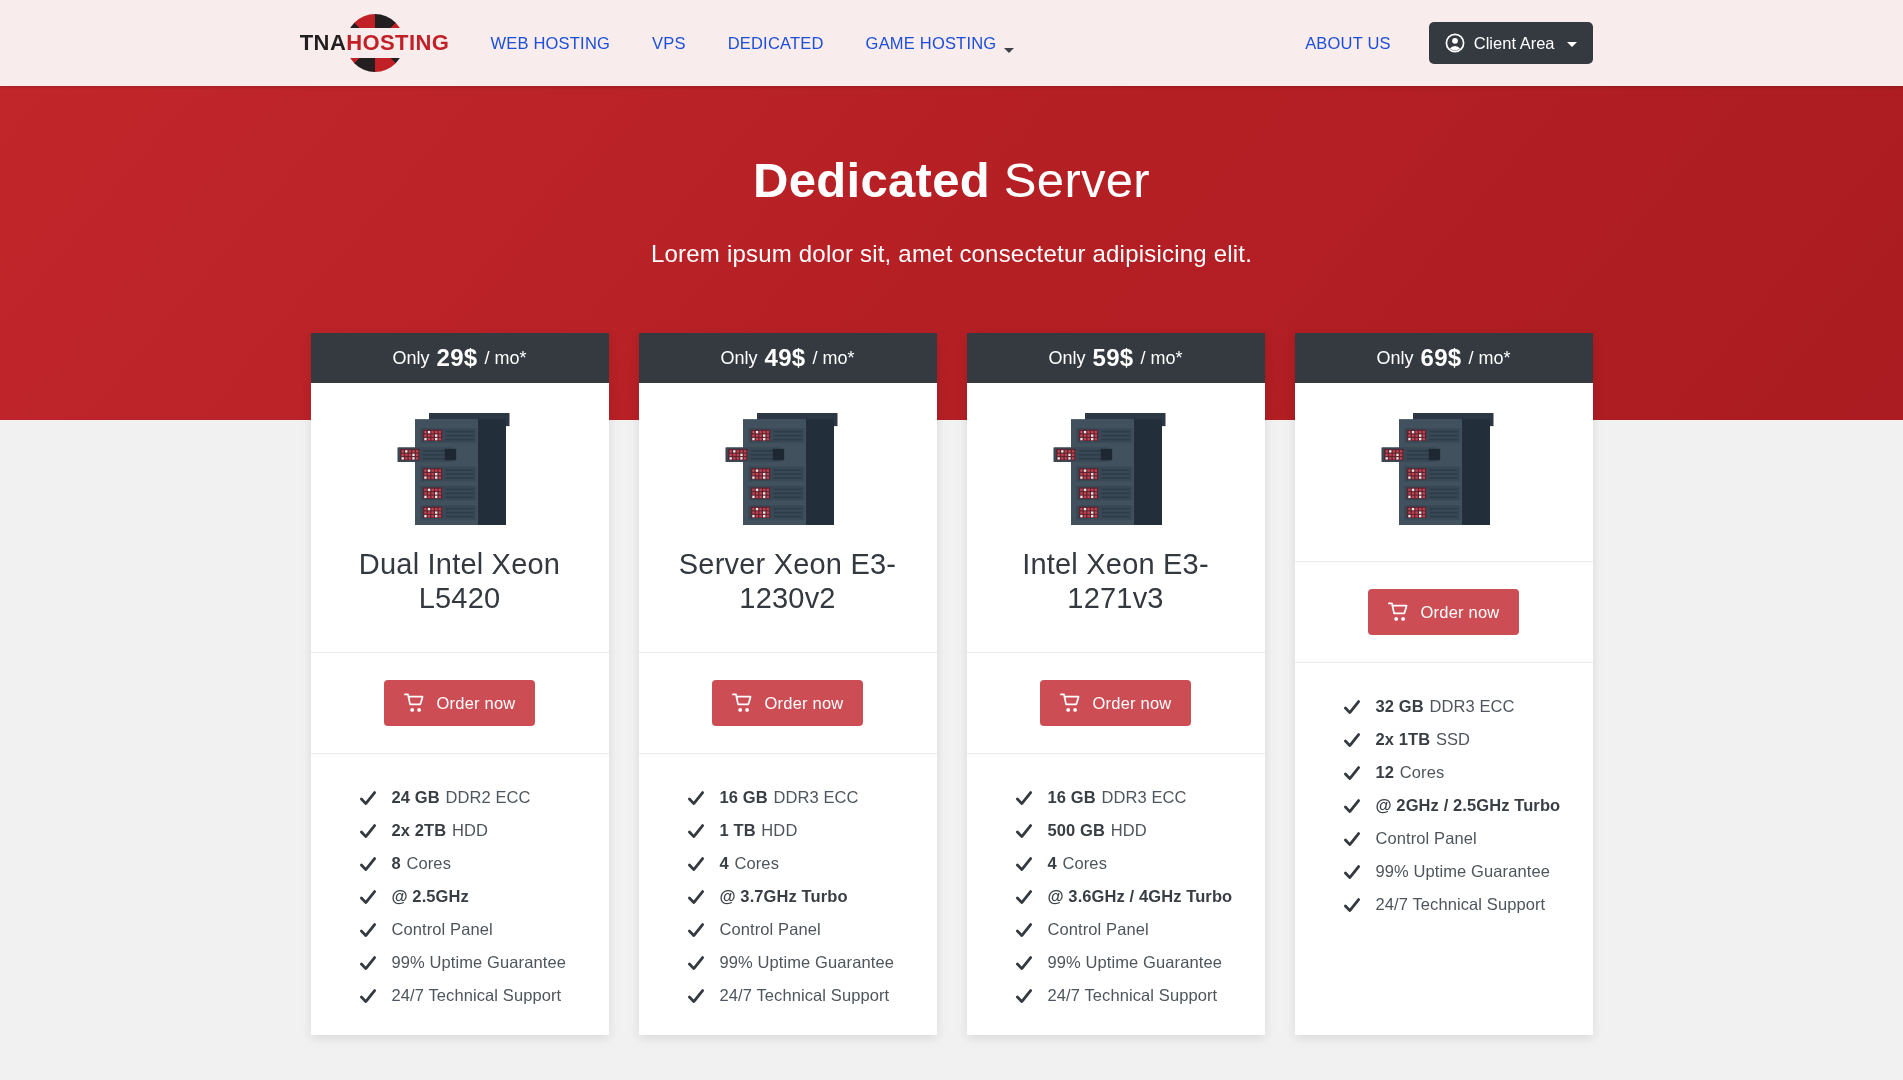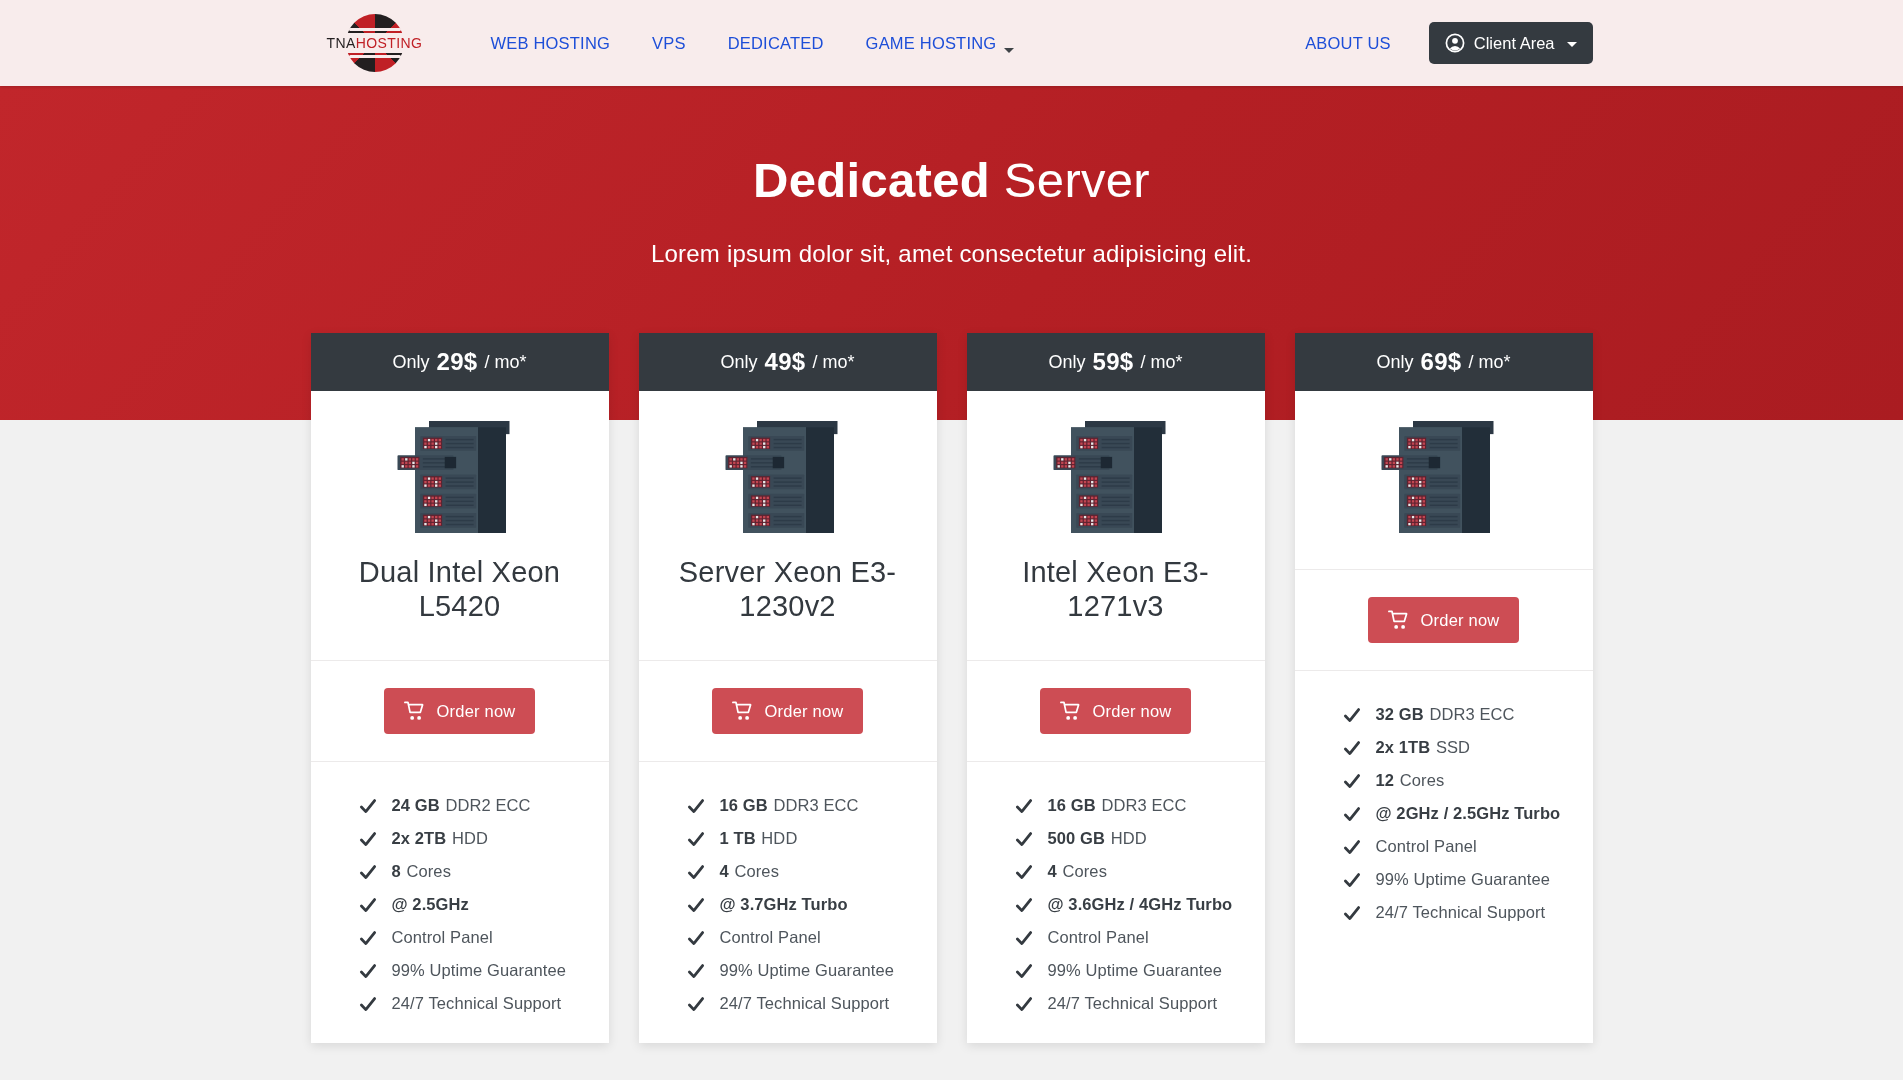--- a/index.html
+++ b/index.html
@@ -29,21 +29,21 @@
   .logo{position:relative;width:128px;height:70px;display:flex;align-items:center;justify-content:center;text-decoration:none;}
   .globe{
     width:58px;height:58px;border-radius:50%;position:absolute;left:35px;top:6px;
     background:conic-gradient(#231f20 0 45deg,#c02026 45deg 90deg,#231f20 90deg 135deg,#c02026 135deg 180deg,
                #231f20 180deg 225deg,#c02026 225deg 270deg,#231f20 270deg 315deg,#c02026 315deg 360deg);
   }
   .globe::before,.globe::after{content:'';position:absolute;left:3px;right:3px;height:3px;background:var(--nav-bg);border-radius:2px;}
   .globe::before{top:14px;}
   .globe::after{bottom:14px;}
   .wordmark{
-    position:relative;z-index:2;font-weight:400;font-size:14px;letter-spacing:.4px;
+    position:relative;z-index:2;font-weight:700;font-size:22px;letter-spacing:.4px;
     background:var(--nav-bg);padding:2px 3px;white-space:nowrap;
   }
   .wm-dark{color:#231f20;}
   .wm-red{color:var(--logo-red);}
   .nav-links{display:flex;align-items:center;gap:42px;margin-left:52px;}
   .nav-link{
     color:#1d4ed8;text-decoration:none;font-size:16.5px;font-weight:500;letter-spacing:.2px;
     display:inline-flex;align-items:flex-end;cursor:pointer;
   }
   .caret{
@@ -65,21 +65,21 @@
   }
   .hero-title{margin:0;padding-top:66px;font-size:49px;line-height:1.15;font-weight:400;letter-spacing:.3px;}
   .hero-title .bold{font-weight:800;}
   .hero-sub{margin:32px 0 0;font-size:24px;font-weight:500;letter-spacing:.2px;}
   
   .cards-row{
     width:1282px;margin:-87px auto 0;display:flex;gap:30px;position:relative;z-index:2;
   }
   .card{flex:1;display:flex;flex-direction:column;box-shadow:0 3px 10px rgba(0,0,0,.10);}
   .card-price{
-    background:var(--panel-dark);color:#fff;height:58px;
+    background:var(--panel-dark);color:#fff;height:50px;
     display:flex;align-items:center;justify-content:center;gap:7px;
   }
   .p-prefix,.p-suffix{font-size:18px;font-weight:400;}
   .p-amount{font-size:24px;font-weight:700;letter-spacing:.3px;}
   .card-body{background:#fff;flex:1;display:flex;flex-direction:column;}
   .server-art{display:flex;justify-content:center;padding:30px 0 0;}
   .server-art svg{height:112px;width:auto;}
   .card-title{
     font-size:29px;font-weight:400;color:#33393f;text-align:center;
     margin:23px auto 0;max-width:242px;line-height:1.17;letter-spacing:.2px;min-height:68px;

